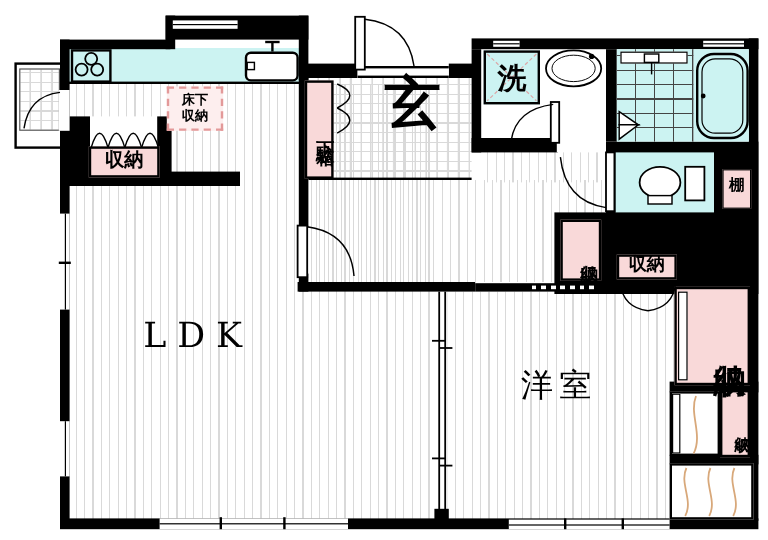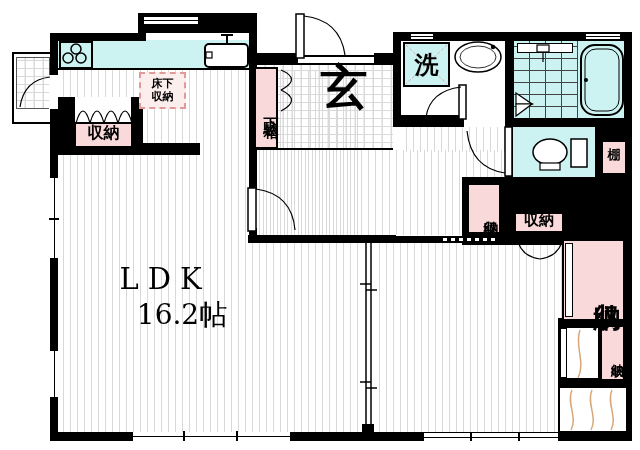--- a/index.html
+++ b/index.html
@@ -186,21 +186,21 @@
     </g>
     <g stroke="var(--curtain-line,#d8a87a)" stroke-width="1.5" fill="none">
       <path d="M580,330 C574,345 586,362 578,378"></path>
       <path d="M572,390 C566,403 578,417 571,430"></path>
       <path d="M592,390 C586,403 598,417 591,430"></path>
       <path d="M612,390 C606,403 618,417 611,430"></path>
     </g>
   </svg>
 
   <div class="lbl" style="left:95px;top:264px;width:140px;font-size:29px;letter-spacing:9px;">LDK</div>
-  <div class="lbl" style="left:107px;top:300px;width:150px;font-size:28px;">16.2帖</div>
+  <div class="lbl" style="left:396px;top:308px;width:140px;font-size:27px;letter-spacing:5px;">洋室</div>
   <div class="lbl" style="left:316px;top:62px;width:56px;font-size:47px;font-weight:600;">玄</div>
   <div class="lbl vert" style="left:256px;top:74px;width:22px;height:72px;font-size:15px;font-weight:600;letter-spacing:3px;">下駄箱</div>
   <div class="lbl" style="left:140px;top:78px;width:45px;font-size:11px;font-weight:700;">床下</div>
   <div class="lbl" style="left:140px;top:91px;width:45px;font-size:11px;font-weight:700;">収納</div>
   <div class="lbl" style="left:76px;top:125px;width:55px;font-size:16px;font-weight:600;">収納</div>
   <div class="lbl vert" style="left:470px;top:186px;width:28px;height:46px;font-size:15px;font-weight:600;">収納</div>
   <div class="lbl" style="left:515px;top:213px;width:48px;font-size:15px;font-weight:600;">収納</div>
   <div class="lbl vert" style="left:577px;top:246px;width:44px;height:72px;font-size:27px;font-weight:600;">収納</div>
   <div class="lbl vert" style="left:601px;top:329px;width:23px;height:50px;font-size:13px;font-weight:600;">収納</div>
   <div class="lbl" style="left:603px;top:148px;width:22px;font-size:13px;font-weight:700;">棚</div>

